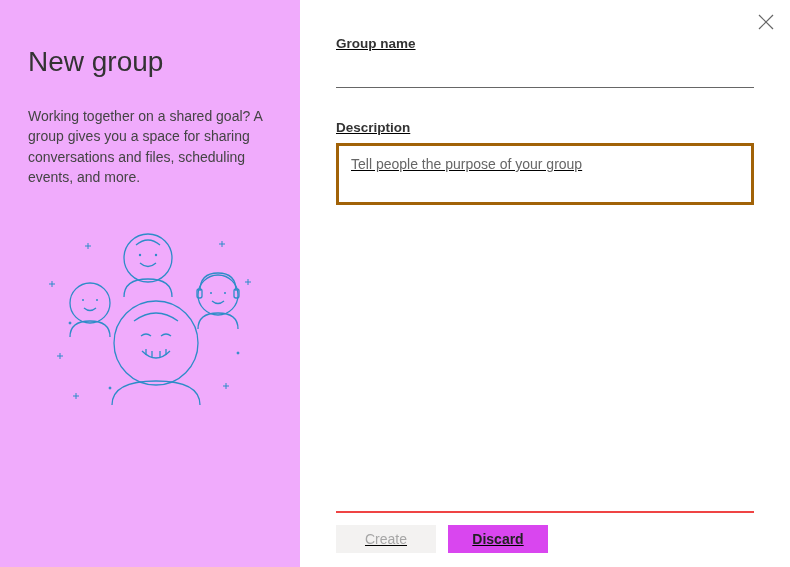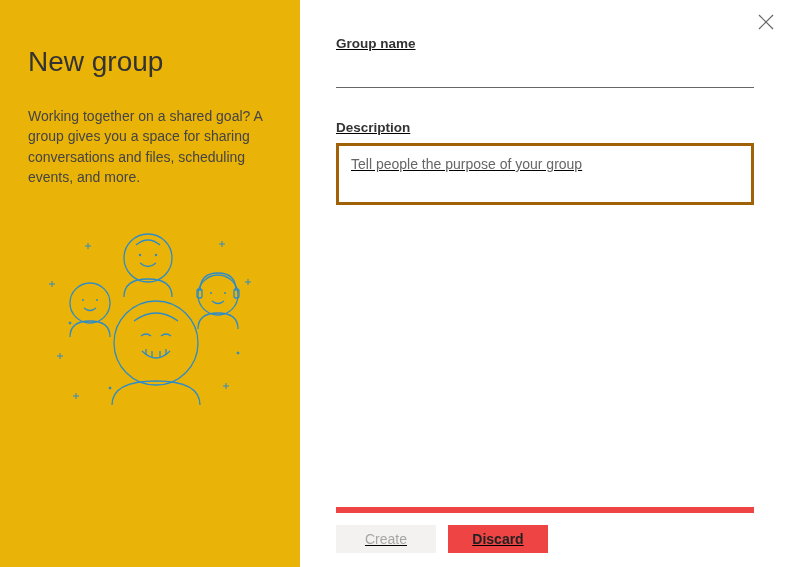--- a/index.html
+++ b/index.html
@@ -11,21 +11,21 @@
       font-family: "Segoe UI", -apple-system, BlinkMacSystemFont, sans-serif;
       width: 790px;
       height: 567px;
       display: flex;
       position: relative;
       background: #fff;
     }
     .left-pane {
       width: 300px;
       height: 100%;
-      background: #eab308;
+      background: #f0abfc;
       padding: 46px 28px 28px 28px;
     }
     .right-pane {
       flex: 1;
       height: 100%;
       display: flex;
       flex-direction: column;
       padding: 36px 36px 14px 36px;
       position: relative;
       text-decoration: underline;
@@ -90,37 +90,37 @@
       font-family: inherit;
       color: #333;
     }
     .description-input::placeholder {
       color: #666;
     }
     .footer {
       margin-top: auto;
       display: flex;
       gap: 12px;
-      border-top: 6px solid #ef4444;
+      border-top: 2px solid #ef4444;
       padding-top: 12px;
     }
     .btn {
       min-width: 100px;
       padding: 6px 18px;
       font-size: 14px;
       border: none;
       cursor: pointer;
       font-family: inherit;
     }
     .btn-create {
       background: #f3f2f1;
       color: #a6a6a6;
     }
     .btn-discard {
-      background: #ef4444;
+      background: #d946ef;
       color: #222;
       font-weight: 600;
     }
   </style>
 </head>
 <body>
 
 <div class="left-pane">
   <h1 class="title">New group</h1>
   <p class="subtitle">Working together on a shared goal? A group gives you a space for sharing conversations and files, scheduling events, and more.</p>

